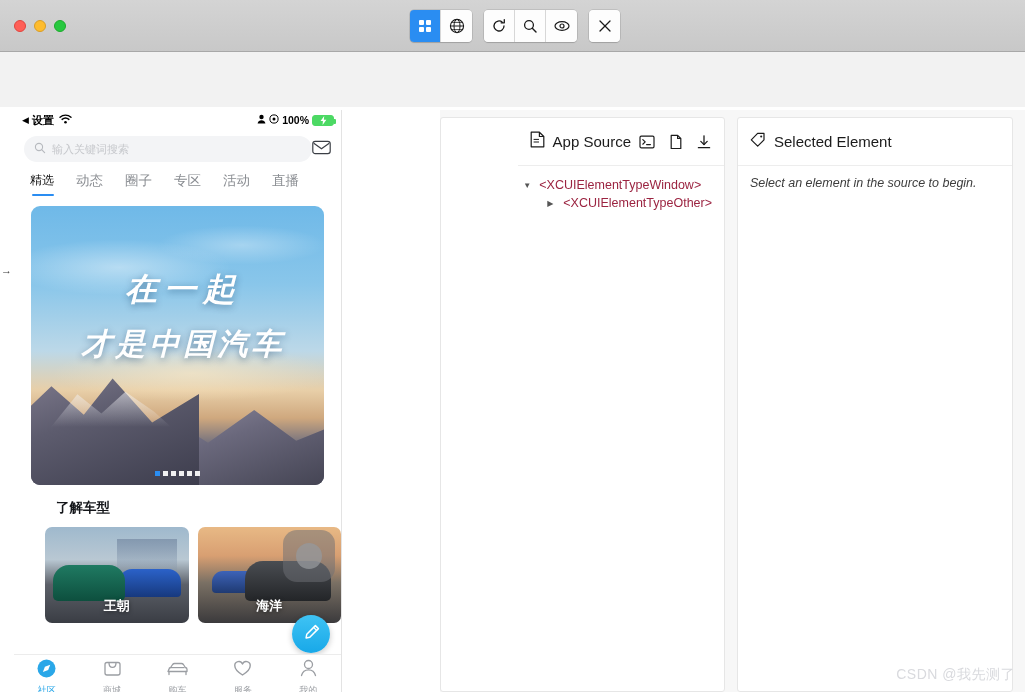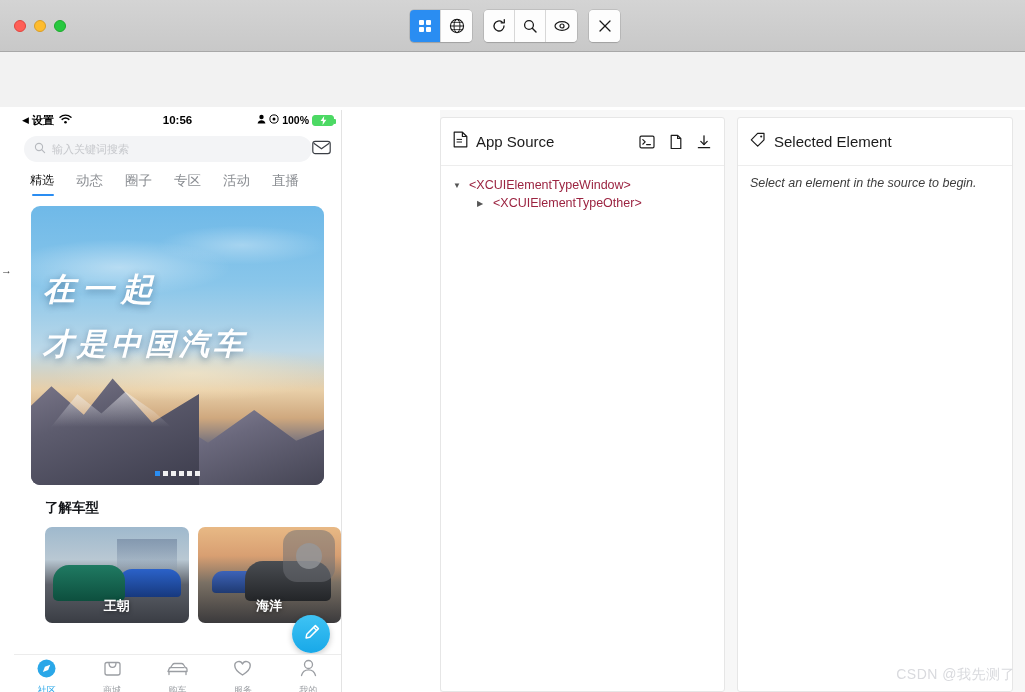--- a/index.html
+++ b/index.html
@@ -114,32 +114,32 @@
   .mtn { position: absolute; bottom: 0; }
   #mtn1 { left: -12px; bottom: 0; width: 180px; height: 130px;
           background: linear-gradient(160deg, #8a8598 0%, #5d5c6e 45%, #3d3d4d 100%);
           clip-path: polygon(0% 100%, 0% 48%, 18% 24%, 36% 46%, 52% 18%, 74% 52%, 100% 30%, 100% 100%); }
   #mtn2 { right: -10px; bottom: 0; width: 210px; height: 96px;
           background: linear-gradient(160deg, #a39db0 0%, #6a687c 50%, #434352 100%);
           clip-path: polygon(0% 100%, 0% 52%, 20% 28%, 40% 56%, 62% 22%, 82% 54%, 100% 38%, 100% 100%); }
   #mtn-snow { position: absolute; bottom: 58px; left: 20px; width: 120px; height: 40px;
               background: linear-gradient(#f2f2f5, rgba(255,255,255,0));
               clip-path: polygon(0% 100%, 22% 18%, 42% 66%, 62% 12%, 86% 62%, 100% 100%); opacity: .62; }
-  #banner-text { position: absolute; left: 12px; right: 0; top: 62px; text-align: left;
+  #banner-text { position: absolute; left: 12px; right: 0; top: 62px; text-align: center;
                  color: #fff; font-family: "Liberation Serif", "DejaVu Serif", serif;
                  text-shadow: 0 2px 7px rgba(0,40,80,.42); }
   #banner-l1 { font-size: 32px; letter-spacing: 7px; font-style: italic; font-weight: 700; }
   #banner-l2 { font-size: 30px; letter-spacing: 4px; font-style: italic; font-weight: 700;
                margin-top: 12px; }
   #banner-dots { position: absolute; left: 0; right: 0; bottom: 9px;
                  display: flex; justify-content: center; gap: 3px; }
   .bdot { width: 5px; height: 5px; background: rgba(255,255,255,.92); }
   .bdot.active { background: #2a8df2; }
 
-  #sec-title { margin: 14px 0 0 31px; font-size: 13.5px; font-weight: 700; color: #14161a; }
+  #sec-title { margin: 14px 0 0 42px; font-size: 13.5px; font-weight: 700; color: #14161a; }
   #cards { display: flex; gap: 9px; margin: 10px 0 0 31px; }
   .car-card { width: 144px; height: 96px; border-radius: 7px; overflow: hidden;
               position: relative; }
   #card1 { background: linear-gradient(#9fb9cd 0%, #b9c8d3 34%, #5c6068 60%, #3a3d44 100%); }
   #card2 { background: linear-gradient(#e8b985 0%, #d89f72 30%, #7a7064 58%, #3b3a3c 100%); }
   .card-car { position: absolute; border-radius: 4px; }
   #c1a { left: 8px; bottom: 22px; width: 72px; height: 36px;
          background: linear-gradient(#1f7a62, #0d4f3e); border-radius: 16px 16px 5px 5px; }
   #c1b { right: 8px; bottom: 26px; width: 62px; height: 28px;
          background: linear-gradient(#2b62c9, #17397e); border-radius: 13px 13px 4px 4px; }
@@ -171,21 +171,21 @@
   .bn-label { font-size: 9px; color: #9b9ea3; }
   .bn-item.active .bn-label { color: #2aa7e8; }
 
   #edge-arrow { position: absolute; left: 1px; top: 264px; font-size: 11px; color: #333; }
 
   
   #inspector { position: absolute; left: 440px; top: 110px; width: 585px; height: 582px;
                background: #f7f7f7; display: flex; gap: 12px; padding: 7px 0 0 0; }
   .panel { background: #fff; border: 1px solid #e6e6e6; border-radius: 3px;
            display: flex; flex-direction: column; }
-  #panel-source { width: 285px; margin-left: 0; }
+  #panel-source { width: 285px; margin-left: 0; align-items: flex-end; }
   #panel-selected { width: 276px; }
   .panel-head { height: 48px; display: flex; align-items: center;
                 padding: 0 12px; border-bottom: 1px solid #ededed; gap: 8px; }
   .panel-title { font-size: 15px; color: #1b1b1b; font-weight: 400; }
   .panel-actions { margin-left: auto; display: flex; gap: 13px; align-items: center; }
   .pa-btn { cursor: pointer; display: flex; }
   .panel-body { flex: 1; padding: 10px 12px; overflow: auto; }
 
   .tree-row { display: flex; align-items: center; font-size: 12.5px; gap: 6px;
               padding: 2px 0; }
@@ -310,21 +310,20 @@
         <span style="font-size:9px;">◀</span>
         <span>设置</span>
         <span style="margin-left:2px;">
           <svg width="13" height="10" viewBox="0 0 13 10">
             <path d="M1 3.2a8.4 8.4 0 0 1 11 0" fill="none" stroke="#000" stroke-width="1.4" stroke-linecap="round"></path>
             <path d="M3.1 5.4a5.2 5.2 0 0 1 6.8 0" fill="none" stroke="#000" stroke-width="1.4" stroke-linecap="round"></path>
             <circle cx="6.5" cy="8.2" r="1.3" fill="#000"></circle>
           </svg>
         </span>
       </div>
-      <div id="sb-center">10:56</div>
       <div id="sb-right">
         <span>
           <svg width="9" height="10" viewBox="0 0 9 10">
             <circle cx="4.5" cy="3" r="2.2" fill="#000"></circle>
             <path d="M0.6 9.6c.4-2.2 2-3.3 3.9-3.3s3.5 1.1 3.9 3.3z" fill="#000"></path>
           </svg>
         </span>
         <span>
           <svg width="10" height="10" viewBox="0 0 10 10">
             <circle cx="5" cy="5" r="4.1" fill="none" stroke="#000" stroke-width="1"></circle>

